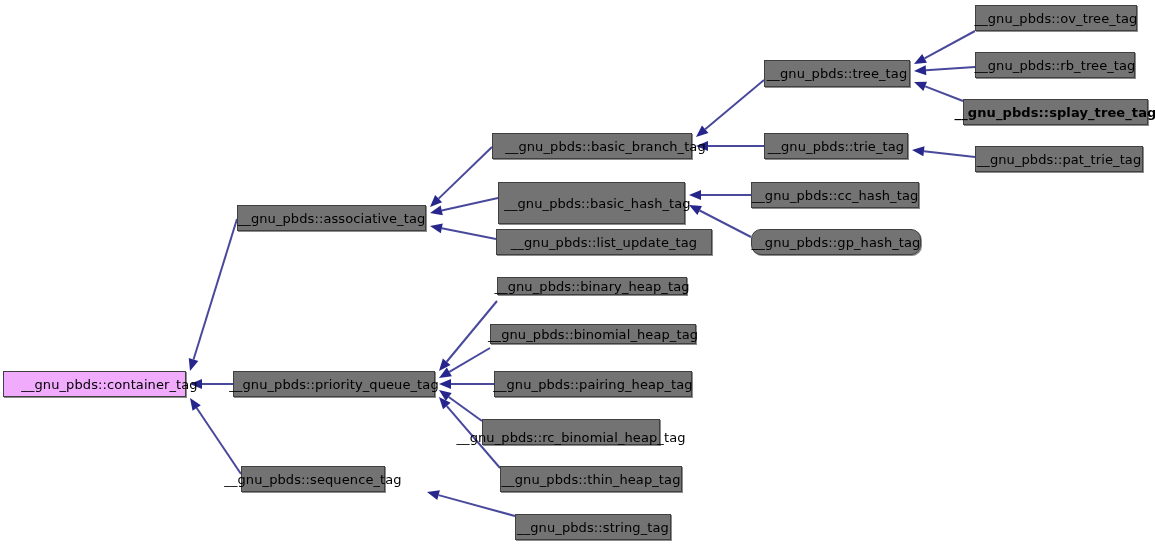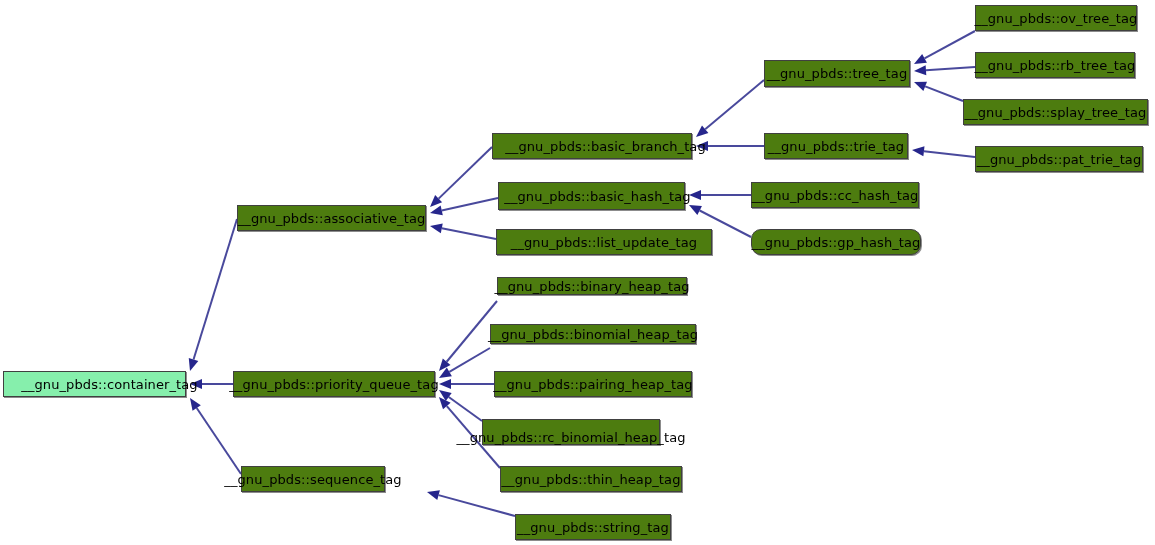--- a/index.html
+++ b/index.html
@@ -18,30 +18,30 @@
   #graph-svg {
     position: absolute;
     left: 0;
     top: 0;
     width: 1155px;
     height: 545px;
   }
   .node-box {
     position: absolute;
     box-sizing: border-box;
-    background: #4d7c0f;
+    background: #737373;
     border: 1px solid #404040;
     box-shadow: 1px 1px 0 0 #8c8c8c;
     display: flex;
     align-items: center;
     justify-content: center;
     white-space: nowrap;
   }
   .node-box.highlight {
-    background: #86efac;
+    background: #f0abfc;
     padding-left: 30px;
   }
   .node-label {
     font-size: 13px;
     color: #000000;
     line-height: 1;
     letter-spacing: 0.1px;
   }
   .edge-line {
     stroke: #49499c;
@@ -150,21 +150,21 @@
       </div>
       <div class="node-box" style="left: 233px; top: 371px; width: 202px; height: 26px;">
         <span class="node-label">__gnu_pbds::priority_queue_tag</span>
       </div>
       <div class="node-box" style="left: 241px; top: 466px; width: 144px; height: 26px;">
         <span class="node-label">__gnu_pbds::sequence_tag</span>
       </div>
       <div class="node-box" style="left: 492px; top: 133px; width: 200px; height: 26px; padding-left: 27px;">
         <span class="node-label">__gnu_pbds::basic_branch_tag</span>
       </div>
-      <div class="node-box" style="left: 498px; top: 182px; width: 187px; height: 28px; padding-left: 12px;">
+      <div class="node-box" style="left: 498px; top: 182px; width: 187px; height: 42px; padding-left: 12px;">
         <span class="node-label">__gnu_pbds::basic_hash_tag</span>
       </div>
       <div class="node-box" style="left: 496px; top: 229px; width: 216px; height: 26px;">
         <span class="node-label">__gnu_pbds::list_update_tag</span>
       </div>
       <div class="node-box" style="left: 764px; top: 60px; width: 146px; height: 27px;">
         <span class="node-label">__gnu_pbds::tree_tag</span>
       </div>
       <div class="node-box" style="left: 764px; top: 133px; width: 144px; height: 26px;">
         <span class="node-label">__gnu_pbds::trie_tag</span>
@@ -174,21 +174,21 @@
       </div>
       <div class="node-box" style="left: 751px; top: 229px; width: 170px; height: 26px; border-radius: 10px;">
         <span class="node-label">__gnu_pbds::gp_hash_tag</span>
       </div>
       <div class="node-box" style="left: 975px; top: 5px; width: 162px; height: 26px;">
         <span class="node-label">__gnu_pbds::ov_tree_tag</span>
       </div>
       <div class="node-box" style="left: 975px; top: 52px; width: 160px; height: 26px;">
         <span class="node-label">__gnu_pbds::rb_tree_tag</span>
       </div>
-      <div class="node-box" style="left: 963px; top: 99px; width: 185px; height: 26px;">
+      <div class="node-box" style="left: 963px; top: 99px; width: 185px; height: 26px; font-weight: bold;">
         <span class="node-label">__gnu_pbds::splay_tree_tag</span>
       </div>
       <div class="node-box" style="left: 975px; top: 146px; width: 168px; height: 26px;">
         <span class="node-label">__gnu_pbds::pat_trie_tag</span>
       </div>
       <div class="node-box" style="left: 497px; top: 277px; width: 190px; height: 18px;">
         <span class="node-label">__gnu_pbds::binary_heap_tag</span>
       </div>
       <div class="node-box" style="left: 490px; top: 324px; width: 206px; height: 20px;">
         <span class="node-label">__gnu_pbds::binomial_heap_tag</span>

